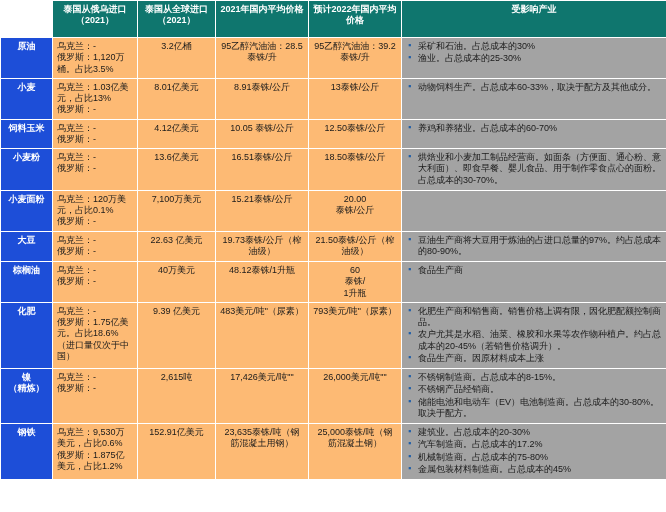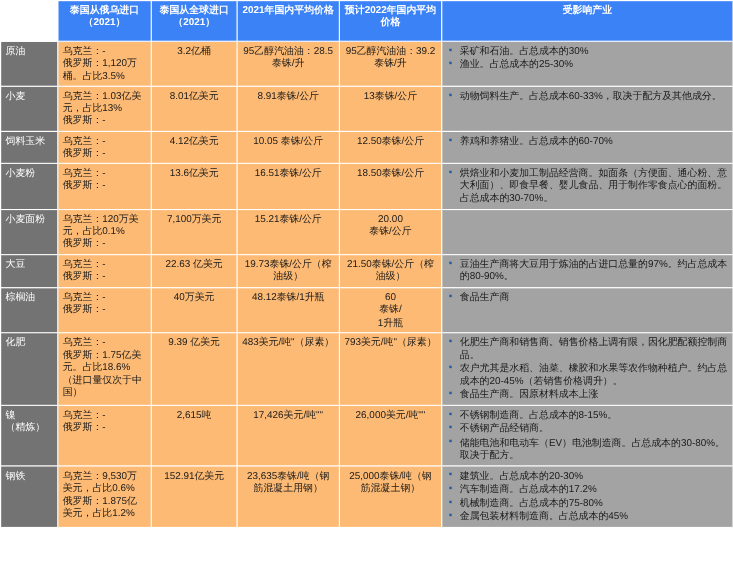--- a/index.html
+++ b/index.html
@@ -19,38 +19,39 @@
     table-layout: fixed;
   }
   table.main td, table.main th {
     border: 1px solid #ffffff;
     vertical-align: top;
     padding: 3px 4px;
     font-size: 9px;
     line-height: 1.25;
   }
   thead th {
-    background: #3b82f6;
+    background: #0f766e;
     color: #ffffff;
     font-weight: bold;
     text-align: center;
     vertical-align: middle;
     font-size: 10px;
     padding: 6px 3px;
     height: 30px;
   }
   thead th.corner {
     background: #ffffff;
     border-left: 1px solid #ffffff;
     border-top: 1px solid #ffffff;
   }
   td.rowlabel {
-    background: #737373;
+    background: #1d4ed8;
     color: #ffffff;
-    font-weight: normal;
+    font-weight: bold;
+    text-align: center;
     vertical-align: middle;
     font-size: 10px;
   }
   td.cell {
     background: #fdba74;
     color: #1a1a1a;
   }
   td.cell.center {
     text-align: center;
   }

